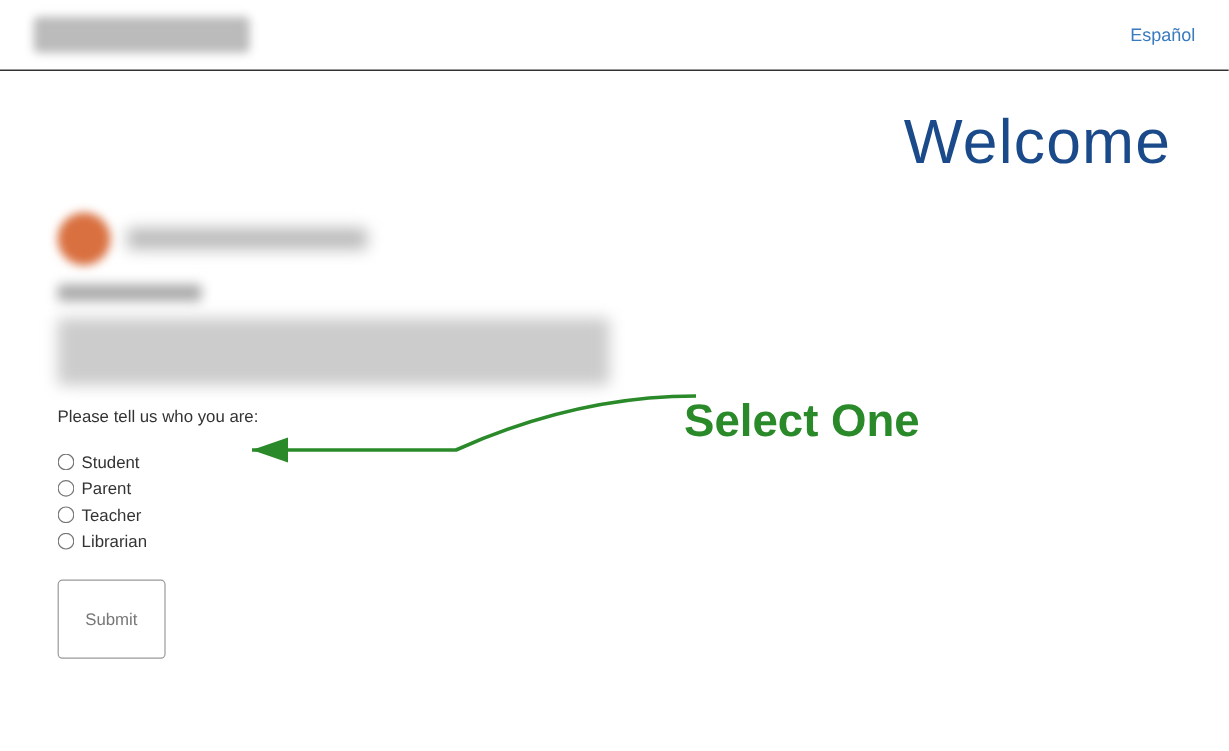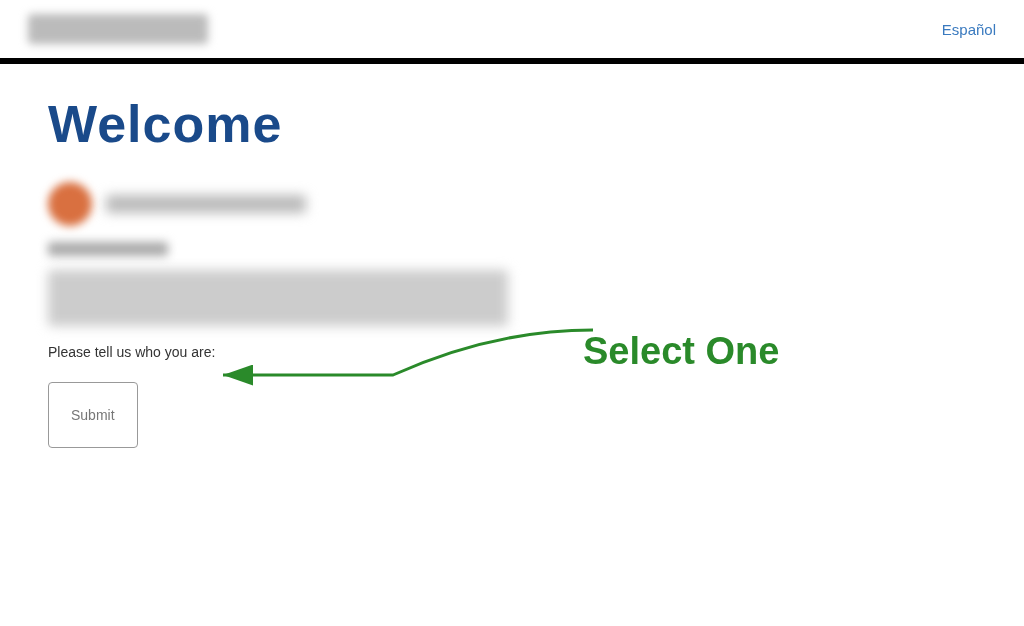--- a/index.html
+++ b/index.html
@@ -13,21 +13,21 @@
       overflow: hidden;
       position: relative;
     }
 
     
     .header {
       display: flex;
       justify-content: space-between;
       align-items: center;
       padding: 14px 28px 14px 28px;
-      border-bottom: 6px solid #000000;
+      border-bottom: 1px solid #000000;
     }
 
     .header-logo {
       width: 180px;
       height: 30px;
       background: #bbb;
       border-radius: 4px;
       filter: blur(4px);
     }
 
@@ -37,23 +37,23 @@
       text-decoration: none;
       cursor: pointer;
     }
 
     
     .main {
       padding: 30px 48px 20px 48px;
     }
 
     .welcome-title {
-      text-align: left;
+      text-align: right;
       font-size: 52px;
-      font-weight: 700;
+      font-weight: 400;
       color: #1a4a8a;
       margin-bottom: 28px;
       letter-spacing: 1px;
     }
 
     
     .user-info-row {
       display: flex;
       align-items: center;
       gap: 14px;
@@ -140,21 +140,20 @@
     }
 
     
     .annotation-overlay {
       position: absolute;
       top: 0;
       left: 0;
       width: 1012px;
       height: 626px;
       pointer-events: none;
-      margin-left: 13px;
     }
 
     .annotation-text {
       position: absolute;
       top: 330px;
       left: 570px;
       font-size: 38px;
       font-weight: 700;
       color: #2a8a2a;
       font-family: Arial, sans-serif;
@@ -184,20 +183,38 @@
     <div class="user-avatar"></div>
     <div class="user-name-blurred"></div>
   </div>
   <div class="label-blurred"></div>
   <div class="text-block-blurred"></div>
 
   
   <p class="prompt-label">Please tell us who you are:</p>
 
   
+  <div class="radio-group">
+    <label class="radio-item">
+      <input type="radio" name="role" value="student" style="">
+      <span>Student</span>
+    </label>
+    <label class="radio-item">
+      <input type="radio" name="role" value="parent" style="">
+      <span>Parent</span>
+    </label>
+    <label class="radio-item">
+      <input type="radio" name="role" value="teacher" style="">
+      <span>Teacher</span>
+    </label>
+    <label class="radio-item">
+      <input type="radio" name="role" value="librarian" style="">
+      <span>Librarian</span>
+    </label>
+  </div>
 
   
   <button class="submit-btn">Submit</button>
 </div>
 
 <div class="annotation-overlay">
   <span class="annotation-text">Select One</span>
 
   <svg class="annotation-arrow" width="420" height="90" viewBox="0 0 420 90">
     <defs>

